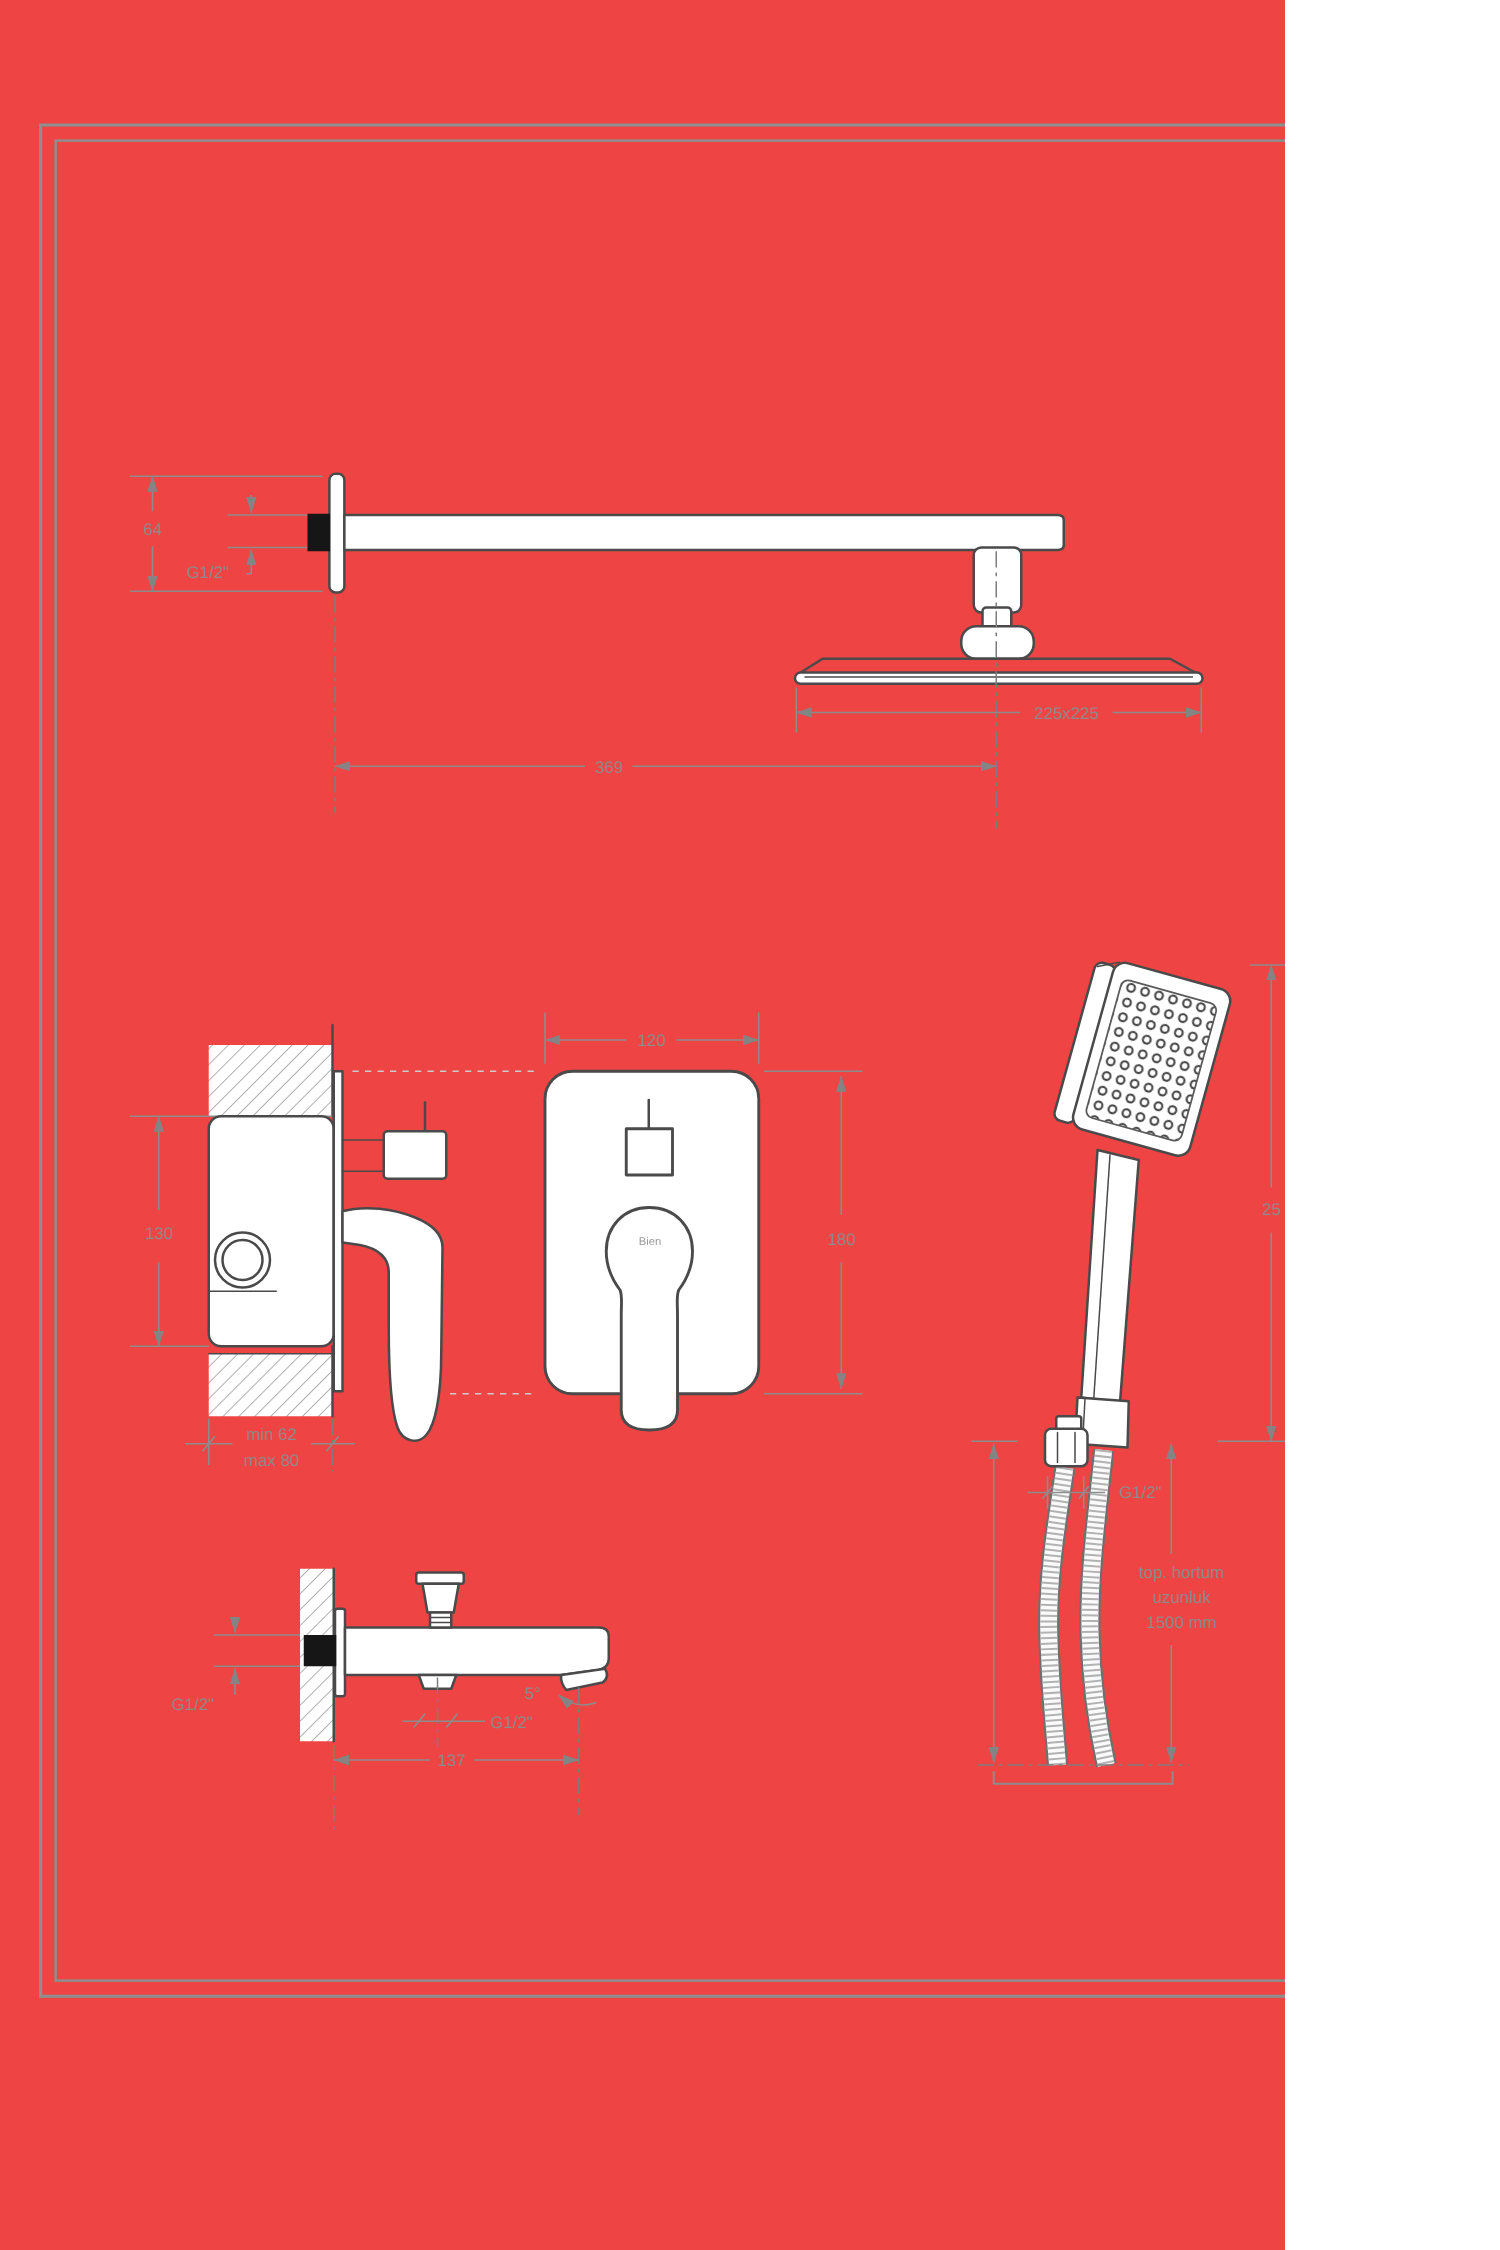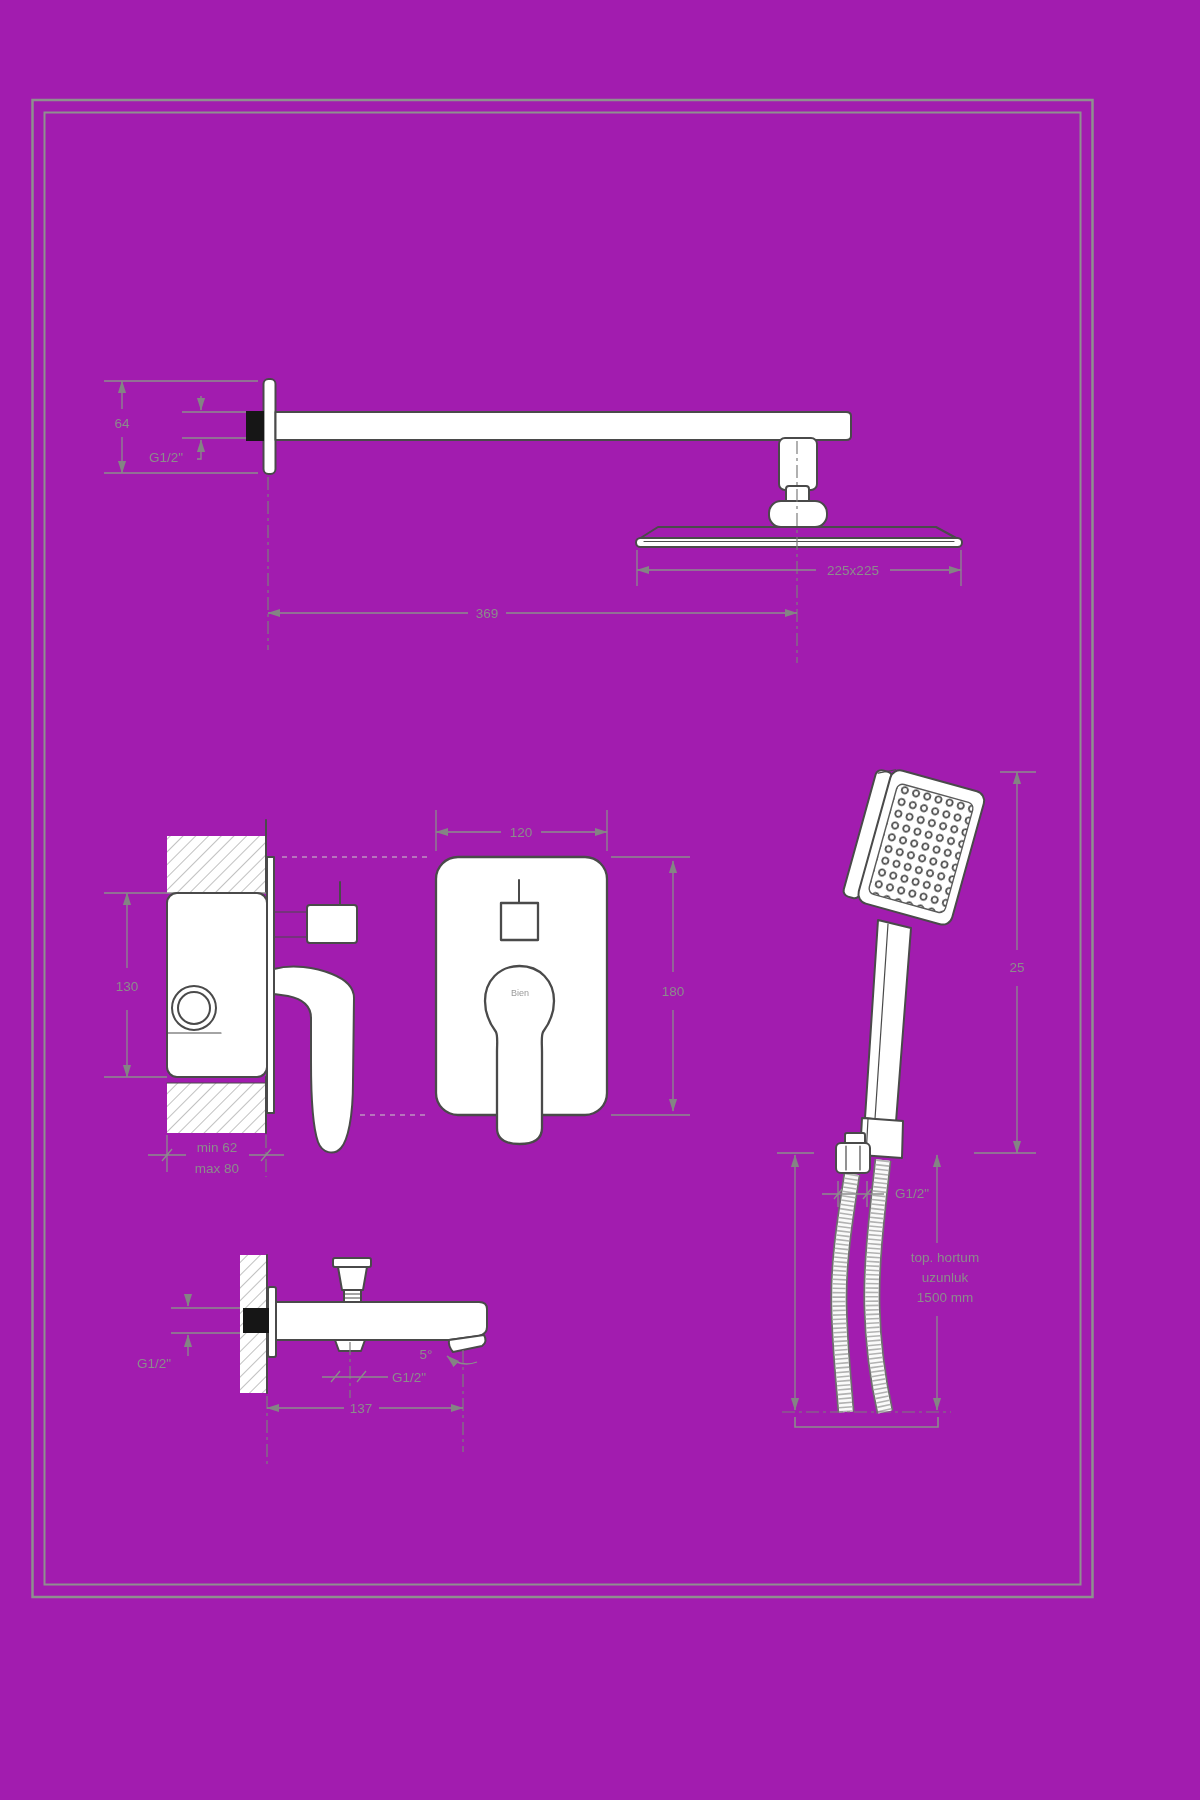--- a/index.html
+++ b/index.html
@@ -1,16 +1,16 @@
 <!DOCTYPE html>
 <html><head>
 <meta charset="utf-8">
 <style>
   html,body{margin:0;padding:0;background:#ffffff;}
-  #stage{position:relative;width:1200px;height:1800px;background:#a21caf;overflow:hidden;}
+  #stage{position:relative;width:1028px;height:1800px;background:#ef4444;overflow:hidden;}
   svg{display:block;}
   .ln{stroke:#4a4a4a;stroke-width:2;fill:none;stroke-linejoin:round;stroke-linecap:round;}
   .lnf{stroke:#4a4a4a;stroke-width:2;fill:#ffffff;stroke-linejoin:round;}
   .thin{stroke-width:1.2;}
   .dim{stroke:#8c8c8c;stroke-width:1.3;fill:none;stroke-linecap:butt;}
   .cl{stroke:#7d7d7d;stroke-width:1.2;fill:none;stroke-dasharray:13 4 3 4;}
   .faint{stroke:#cccccc;stroke-width:1.2;fill:none;stroke-dasharray:5 5;}
   .dtxt{font:13.5px "Liberation Sans", sans-serif;fill:#8c8c8c;}
   .btxt{font:9px "Liberation Sans", sans-serif;fill:#9a9a9a;}
 </style>

